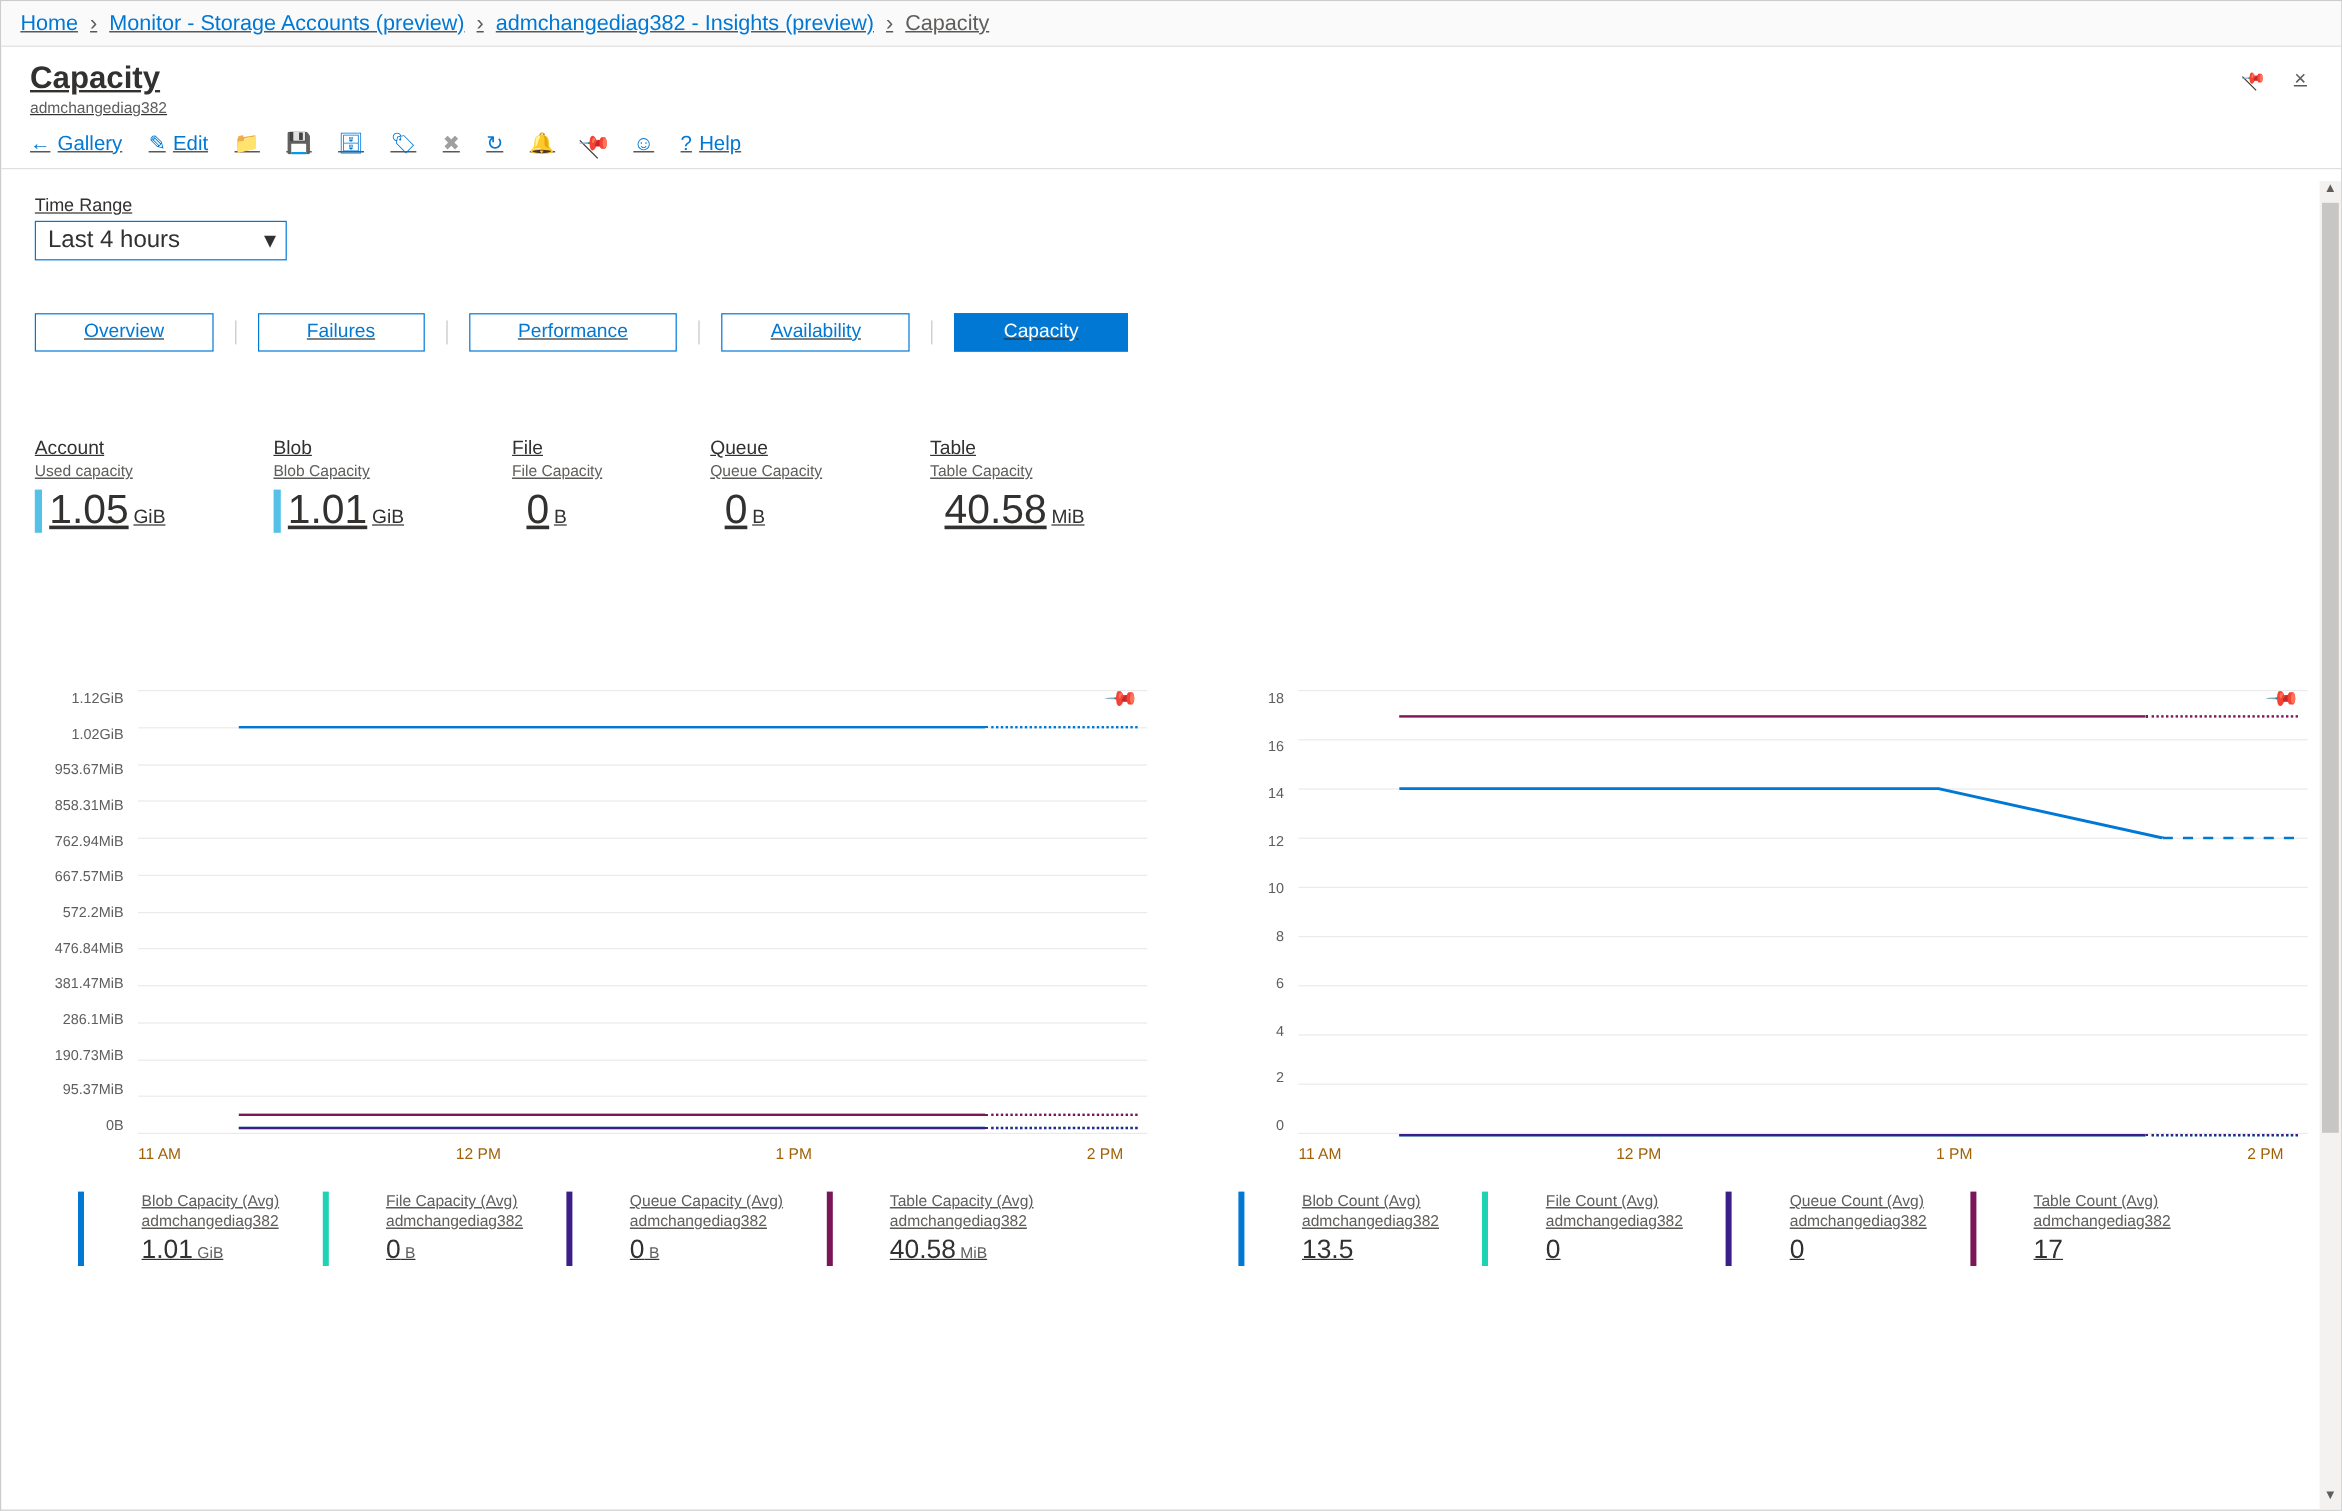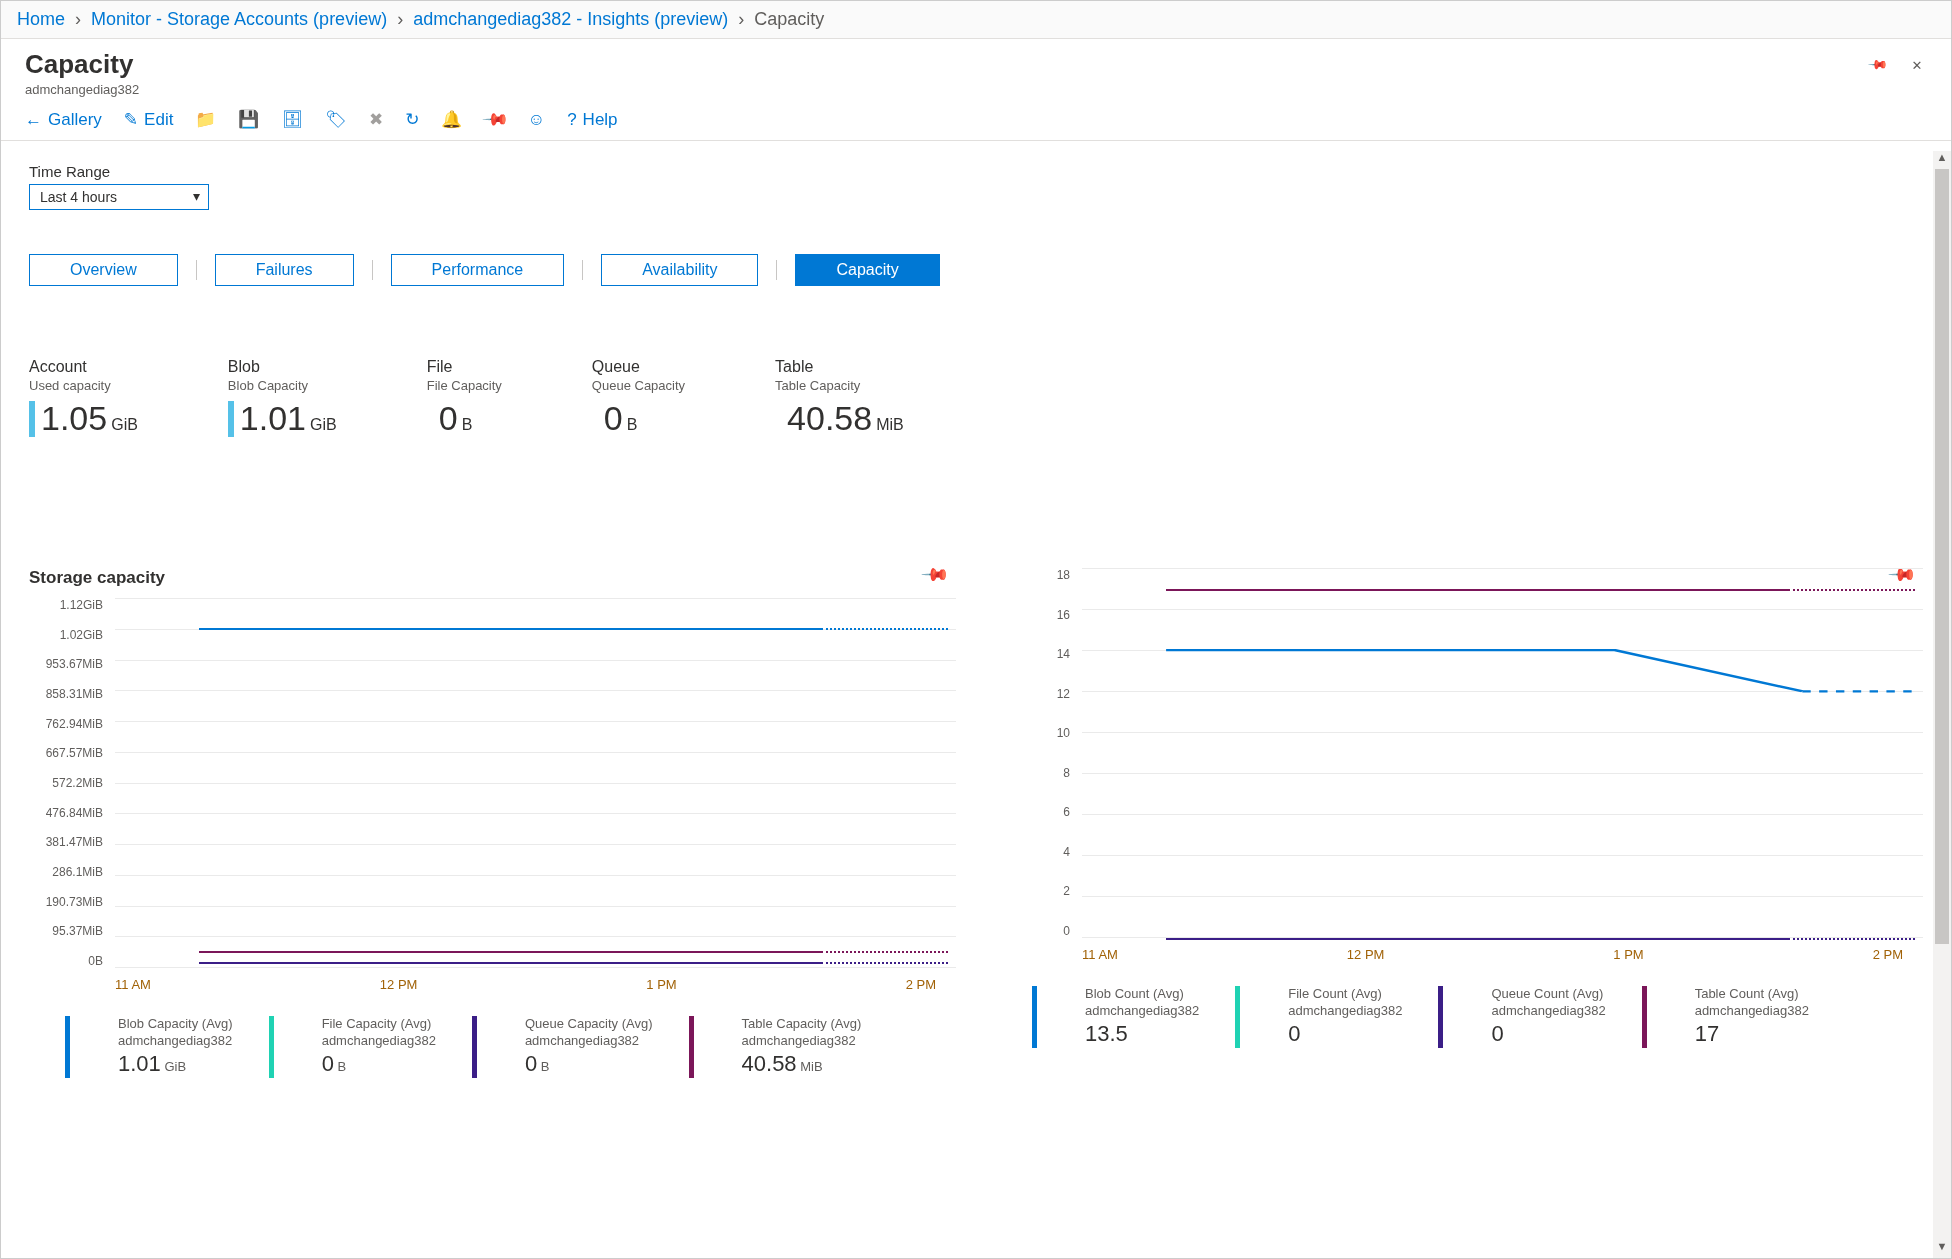--- a/index.html
+++ b/index.html
@@ -1,17 +1,17 @@
 <!DOCTYPE html>
 <html><head>
 <meta charset="utf-8">
 <style>
 * { box-sizing: border-box; margin: 0; padding: 0; font-family: "Segoe UI", Arial, sans-serif; }
 body { background: #fff; color: #323130; position: relative; font-size: 13px; }
-.page { border: 1px solid #ccc; width: 1952px; height: 1259px; overflow: hidden; position: relative; }
+.page { border: 1px solid #ccc; width: 1952px; height: 1259px; overflow: hidden; position: relative; text-decoration: underline; }
 a { color: #0078d4; text-decoration: none; }
 
 
 .breadcrumb { padding: 8px 16px; font-size: 18px; border-bottom: 1px solid #e1dfdd; background: #fafafa; display: flex; align-items: center; gap: 10px; }
 .breadcrumb .sep { color: #605e5c; }
 .breadcrumb .current { color: #605e5c; }
 
 
 .header { padding: 10px 24px 6px; display: flex; align-items: flex-start; justify-content: space-between; }
 .header-title { font-size: 26px; font-weight: 600; }
@@ -23,21 +23,21 @@
 .toolbar { padding: 6px 24px 10px; display: flex; align-items: center; gap: 22px; border-bottom: 1px solid #e1dfdd; }
 .tool-item { display: inline-flex; align-items: center; gap: 6px; cursor: pointer; font-size: 17px; }
 .tool-item .ic { font-size: 17px; }
 .tool-blue { color: #0078d4; }
 .tool-grey { color: #a19f9d; }
 
 
 .content { padding: 22px 28px 0 28px; position: relative; height: calc(100% - 150px); overflow-y: auto; }
 
 .field-label { font-size: 15px; color: #323130; margin-bottom: 4px; }
-.dropdown { border: 1px solid #0078d4; padding: 4px 28px 4px 10px; font-size: 14px; width: 180px; position: relative; display: inline-block; cursor: pointer; }
+.dropdown { border: 1px solid #0078d4; padding: 4px 28px 4px 10px; font-size: 20px; width: 210px; position: relative; display: inline-block; cursor: pointer; }
 .dropdown::after { content: "▾"; position: absolute; right: 8px; top: 3px; color: #323130; }
 
 
 .tabs { display: flex; align-items: center; gap: 0; margin-top: 44px; }
 .tab { border: 1px solid #0078d4; color: #0078d4; padding: 6px 40px; font-size: 16px; cursor: pointer; background: #fff; }
 .tab.active { background: #0078d4; color: #fff; }
 .tab-sep { width: 1px; height: 20px; background: #c8c6c4; margin: 0 18px; }
 
 
 .metrics { display: flex; gap: 90px; margin-top: 72px; }
@@ -213,21 +213,20 @@
           <span class="metric-val">40.58</span>
           <span class="metric-unit">MiB</span>
         </div>
       </div>
     </div>
 
     
     <div class="charts">
 
       <div class="chart-panel">
-        <div class="chart-title">Storage capacity</div>
         <span class="chart-pin">📌</span>
         <div class="chart-area">
           <div class="ylabels" id="sc-ylabels">
               <span>1.12GiB</span>
               <span>1.02GiB</span>
               <span>953.67MiB</span>
               <span>858.31MiB</span>
               <span>762.94MiB</span>
               <span>667.57MiB</span>
               <span>572.2MiB</span>

